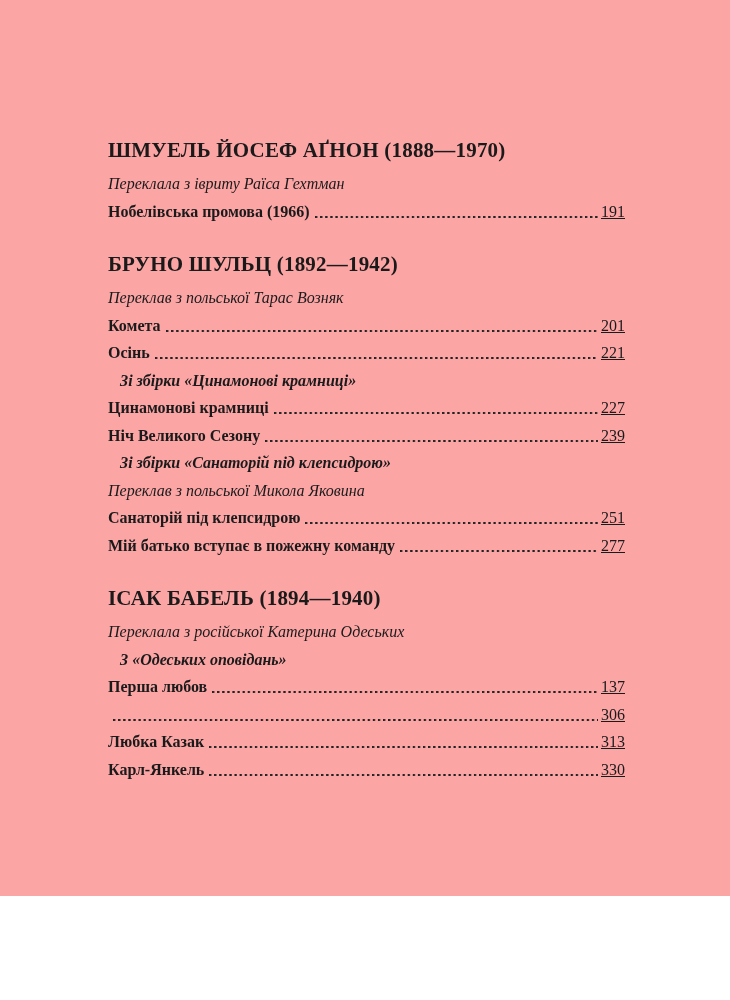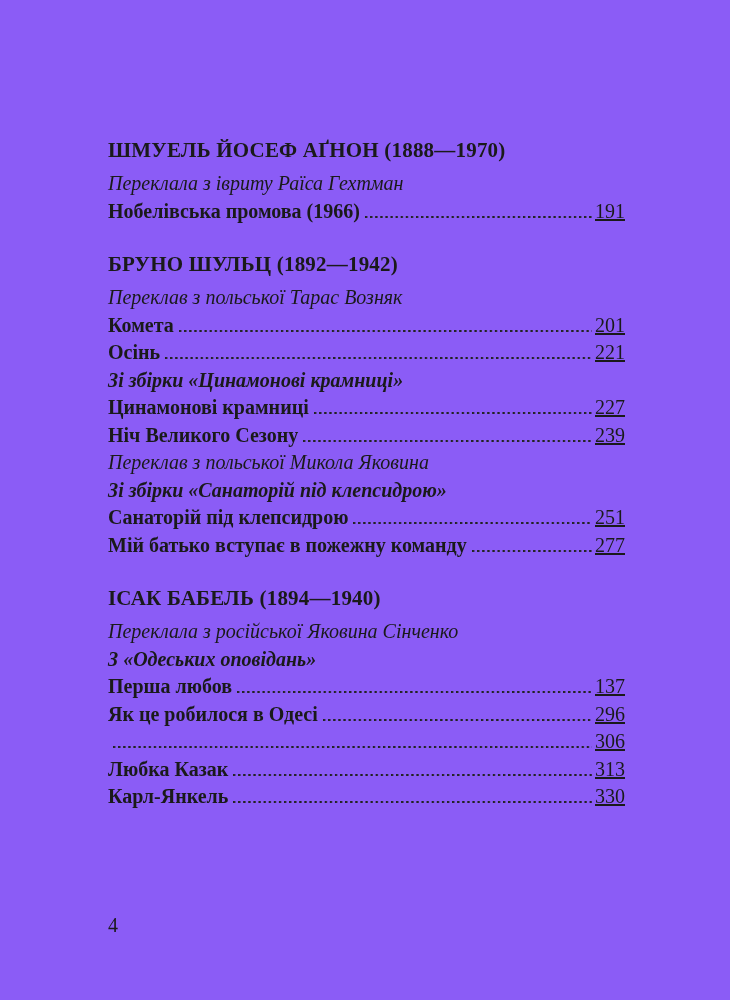--- a/index.html
+++ b/index.html
@@ -3,22 +3,22 @@
 <meta charset="utf-8">
 <style>
   html, body {
     margin: 0;
     padding: 0;
     background: #ffffff;
   }
   .page {
     position: relative;
     width: 730px;
-    height: 1000px;
-    background: #8b5cf6;
+    height: 896px;
+    background: #fca5a5;
     color: #1a1a1a;
     font-family: "Liberation Serif", "DejaVu Serif", serif;
     overflow: hidden;
   }
   .toc {
     position: absolute;
     left: 108px;
     top: 136px;
     width: 517px;
   }
@@ -30,21 +30,21 @@
     font-size: 21px;
     line-height: 28px;
     margin-bottom: 6px;
     letter-spacing: 0.2px;
     white-space: nowrap;
   }
   .row {
     display: flex;
     align-items: baseline;
     height: 27.5px;
-    font-size: 20px;
+    font-size: 16px;
     line-height: 27.5px;
   }
   .row .title {
     white-space: nowrap;
     font-weight: bold;
   }
   .leader {
     flex: 1;
     height: 4px;
     align-self: flex-end;
@@ -56,20 +56,21 @@
   .pagenum {
     white-space: nowrap;
     text-decoration: underline;
   }
   .translator {
     font-style: italic;
   }
   .subheading {
     font-weight: bold;
     font-style: italic;
+    margin-left: 12px;
   }
   .folio {
     position: absolute;
     left: 108px;
     top: 913px;
     font-size: 20px;
     line-height: 24px;
   }
 </style>
 </head>
@@ -103,46 +104,41 @@
         <div class="row">
           <span class="title">Цинамонові крамниці</span>
           <span class="leader"></span>
           <span class="pagenum">227</span>
         </div>
         <div class="row">
           <span class="title">Ніч Великого Сезону</span>
           <span class="leader"></span>
           <span class="pagenum">239</span>
         </div>
+        <div class="row subheading">Зі збірки «Санаторій під клепсидрою»</div>
         <div class="row translator">Переклав з польської Микола Яковина</div>
-        <div class="row subheading">Зі збірки «Санаторій під клепсидрою»</div>
         <div class="row">
           <span class="title">Санаторій під клепсидрою</span>
           <span class="leader"></span>
           <span class="pagenum">251</span>
         </div>
         <div class="row">
           <span class="title">Мій батько вступає в пожежну команду</span>
           <span class="leader"></span>
           <span class="pagenum">277</span>
         </div>
       </section>
       <section class="section">
         <div class="heading">ІСАК БАБЕЛЬ (1894—1940)</div>
-        <div class="row translator">Переклала з російської Яковина Сінченко</div>
+        <div class="row translator">Переклала з російської Катерина Одеських</div>
         <div class="row subheading">З «Одеських оповідань»</div>
         <div class="row">
           <span class="title">Перша любов</span>
           <span class="leader"></span>
           <span class="pagenum">137</span>
-        </div>
-        <div class="row">
-          <span class="title">Як це робилося в Одесі</span>
-          <span class="leader"></span>
-          <span class="pagenum">296</span>
         </div>
         <div class="row">
           <span class="leader"></span>
           <span class="pagenum">306</span>
         </div>
         <div class="row">
           <span class="title">Любка Казак</span>
           <span class="leader"></span>
           <span class="pagenum">313</span>
         </div>

